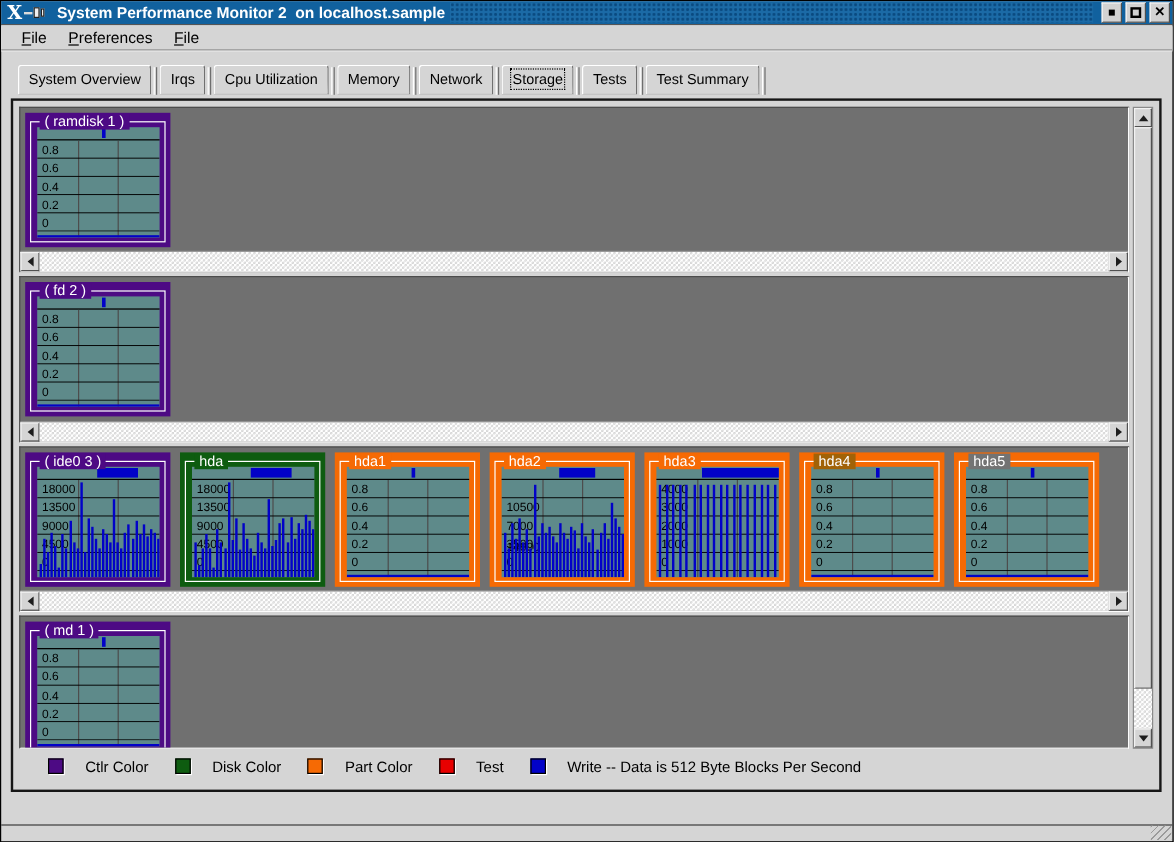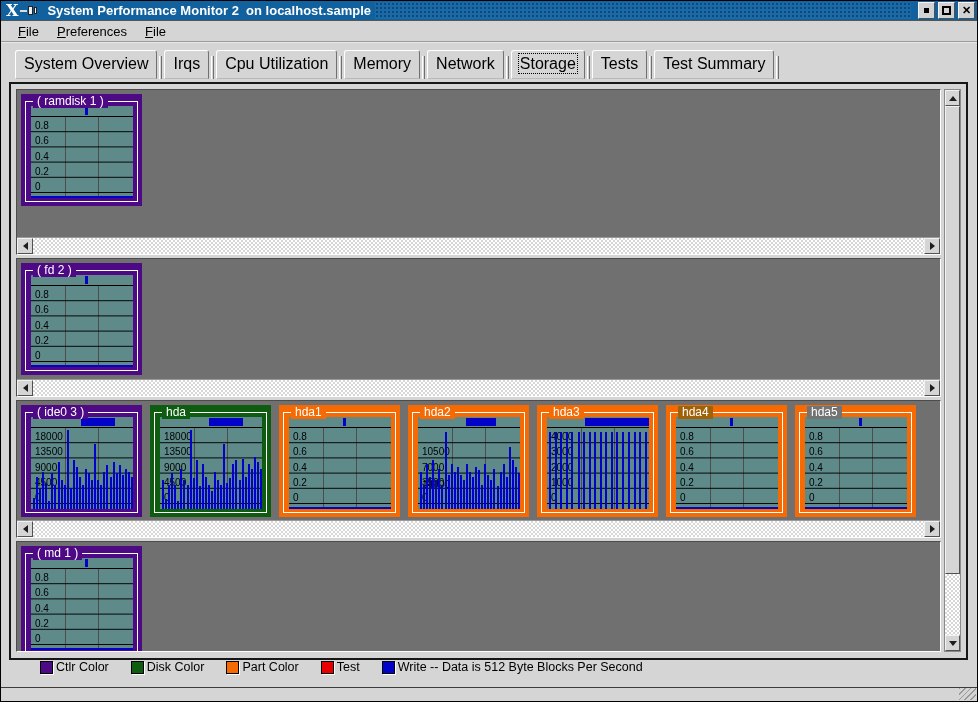--- a/index.html
+++ b/index.html
@@ -22,21 +22,21 @@
   .ico-max{width:9px;height:9px;border:2px solid #000;}
   .ico-close{font-size:11px;font-weight:bold;color:#000;line-height:11px;}
 
   
   .menubar{height:21px;background:#d5d5d5;display:flex;align-items:center;padding-left:8px;flex:none;border-bottom:1px solid #9a9a9a;box-shadow:0 1px 0 #e9e9e9;}
   .menu-item{font-size:13px;color:#000;padding:2px 9px;}
   .menu-item::first-letter{text-decoration:underline;}
 
   
   .tabbar{height:38px;display:flex;align-items:flex-end;padding:0 0 1px 14px;flex:none;}
-  .tab{background:#d5d5d5;border:1px solid;border-color:#fff #707070 #b9b9b9 #fff;border-radius:3px 3px 0 0;padding:4px 8px 5px;font-size:16px;color:#000;flex:none;}
+  .tab{background:#d5d5d5;border:1px solid;border-color:#fff #707070 #b9b9b9 #fff;border-radius:3px 3px 0 0;padding:4px 8px 5px;font-size:12px;color:#000;flex:none;}
   .tab-sep{width:3px;height:23px;flex:none;background:#d5d5d5;border-left:1px solid #fff;border-right:1px solid #6e6e6e;margin:0 2px;}
   .tab.selected .tab-label{outline:1px dotted #000;outline-offset:1px;}
 
   
   .panel{flex:none;margin:2px 9px 0 8px;height:578px;border:2px solid #161616;background:#d5d5d5;padding:5px 5px 0 5px;display:flex;flex-direction:column;}
   .panel-main{display:flex;flex:none;}
   .rows{flex:1;display:flex;flex-direction:column;}
   .row{flex:none;display:flex;flex-direction:column;border:1px solid;border-color:#4c4c4c #fdfdfd #fdfdfd #4c4c4c;margin-bottom:3px;background:var(--c-row_bg,#707070);}
   .row-view{flex:1;overflow:hidden;}
   .charts{display:flex;gap:8px;padding:4px;align-items:flex-start;}
@@ -66,21 +66,21 @@
   .vtrack{flex:1;}
   .vscroll .sb-btn{width:100%;height:16px;}
   .tri{width:0;height:0;display:block;}
   .tri-left{border:4px solid transparent;border-right:5px solid #1d1d1d;border-left:none;}
   .tri-right{border:4px solid transparent;border-left:5px solid #1d1d1d;border-right:none;}
   .tri-up{border:4px solid transparent;border-bottom:5px solid #1d1d1d;border-top:none;}
   .tri-down{border:4px solid transparent;border-top:5px solid #1d1d1d;border-bottom:none;}
 
   
   .legend{height:29px;display:flex;align-items:center;padding-left:24px;gap:22px;flex:none;}
-  .legend-item{display:flex;align-items:flex-end;gap:3px;}
+  .legend-item{display:flex;align-items:flex-start;gap:18px;}
   .swatch{width:13px;height:13px;border:1px solid #000;box-shadow:1px 1px 0 #fff;flex:none;}
   .legend-label{font-size:12.5px;color:#000;white-space:pre;}
 
   
   .bottom-strip{flex:1;position:relative;}
   .frame-line{position:absolute;left:0;right:0;bottom:13px;height:1px;background:#3c3c3c;}
   .grip{position:absolute;right:1px;bottom:1px;width:17px;height:12px;background:repeating-linear-gradient(135deg,#9a9a9a 0 1px,transparent 1px 4px);}
 </style>
 </head>
 <body>
@@ -128,21 +128,21 @@
       <div class="tab-sep"></div>
     <div class="tab"><span class="tab-label">Tests</span></div>
       <div class="tab-sep"></div>
     <div class="tab"><span class="tab-label">Test Summary</span></div>
       <div class="tab-sep"></div>
   </div>
 
   <div class="panel">
     <div class="panel-main">
       <div class="rows">
-  <div class="row" style="height: 166px;">
+  <div class="row" style="height: 138px;">
     <div class="row-view">
               <div class="charts">
   <div class="chart-widget" style="background: rgb(77, 10, 132);">
     <span class="cw-label" style="background: rgb(77, 10, 132);">( ramdisk 1 )</span>
     <div class="cw-frame"></div>
     <div class="chart">
       <div class="strip">
         <div class="marker" style="left: 53%; width: 3px;"></div>
       </div>
       <div class="plot">

